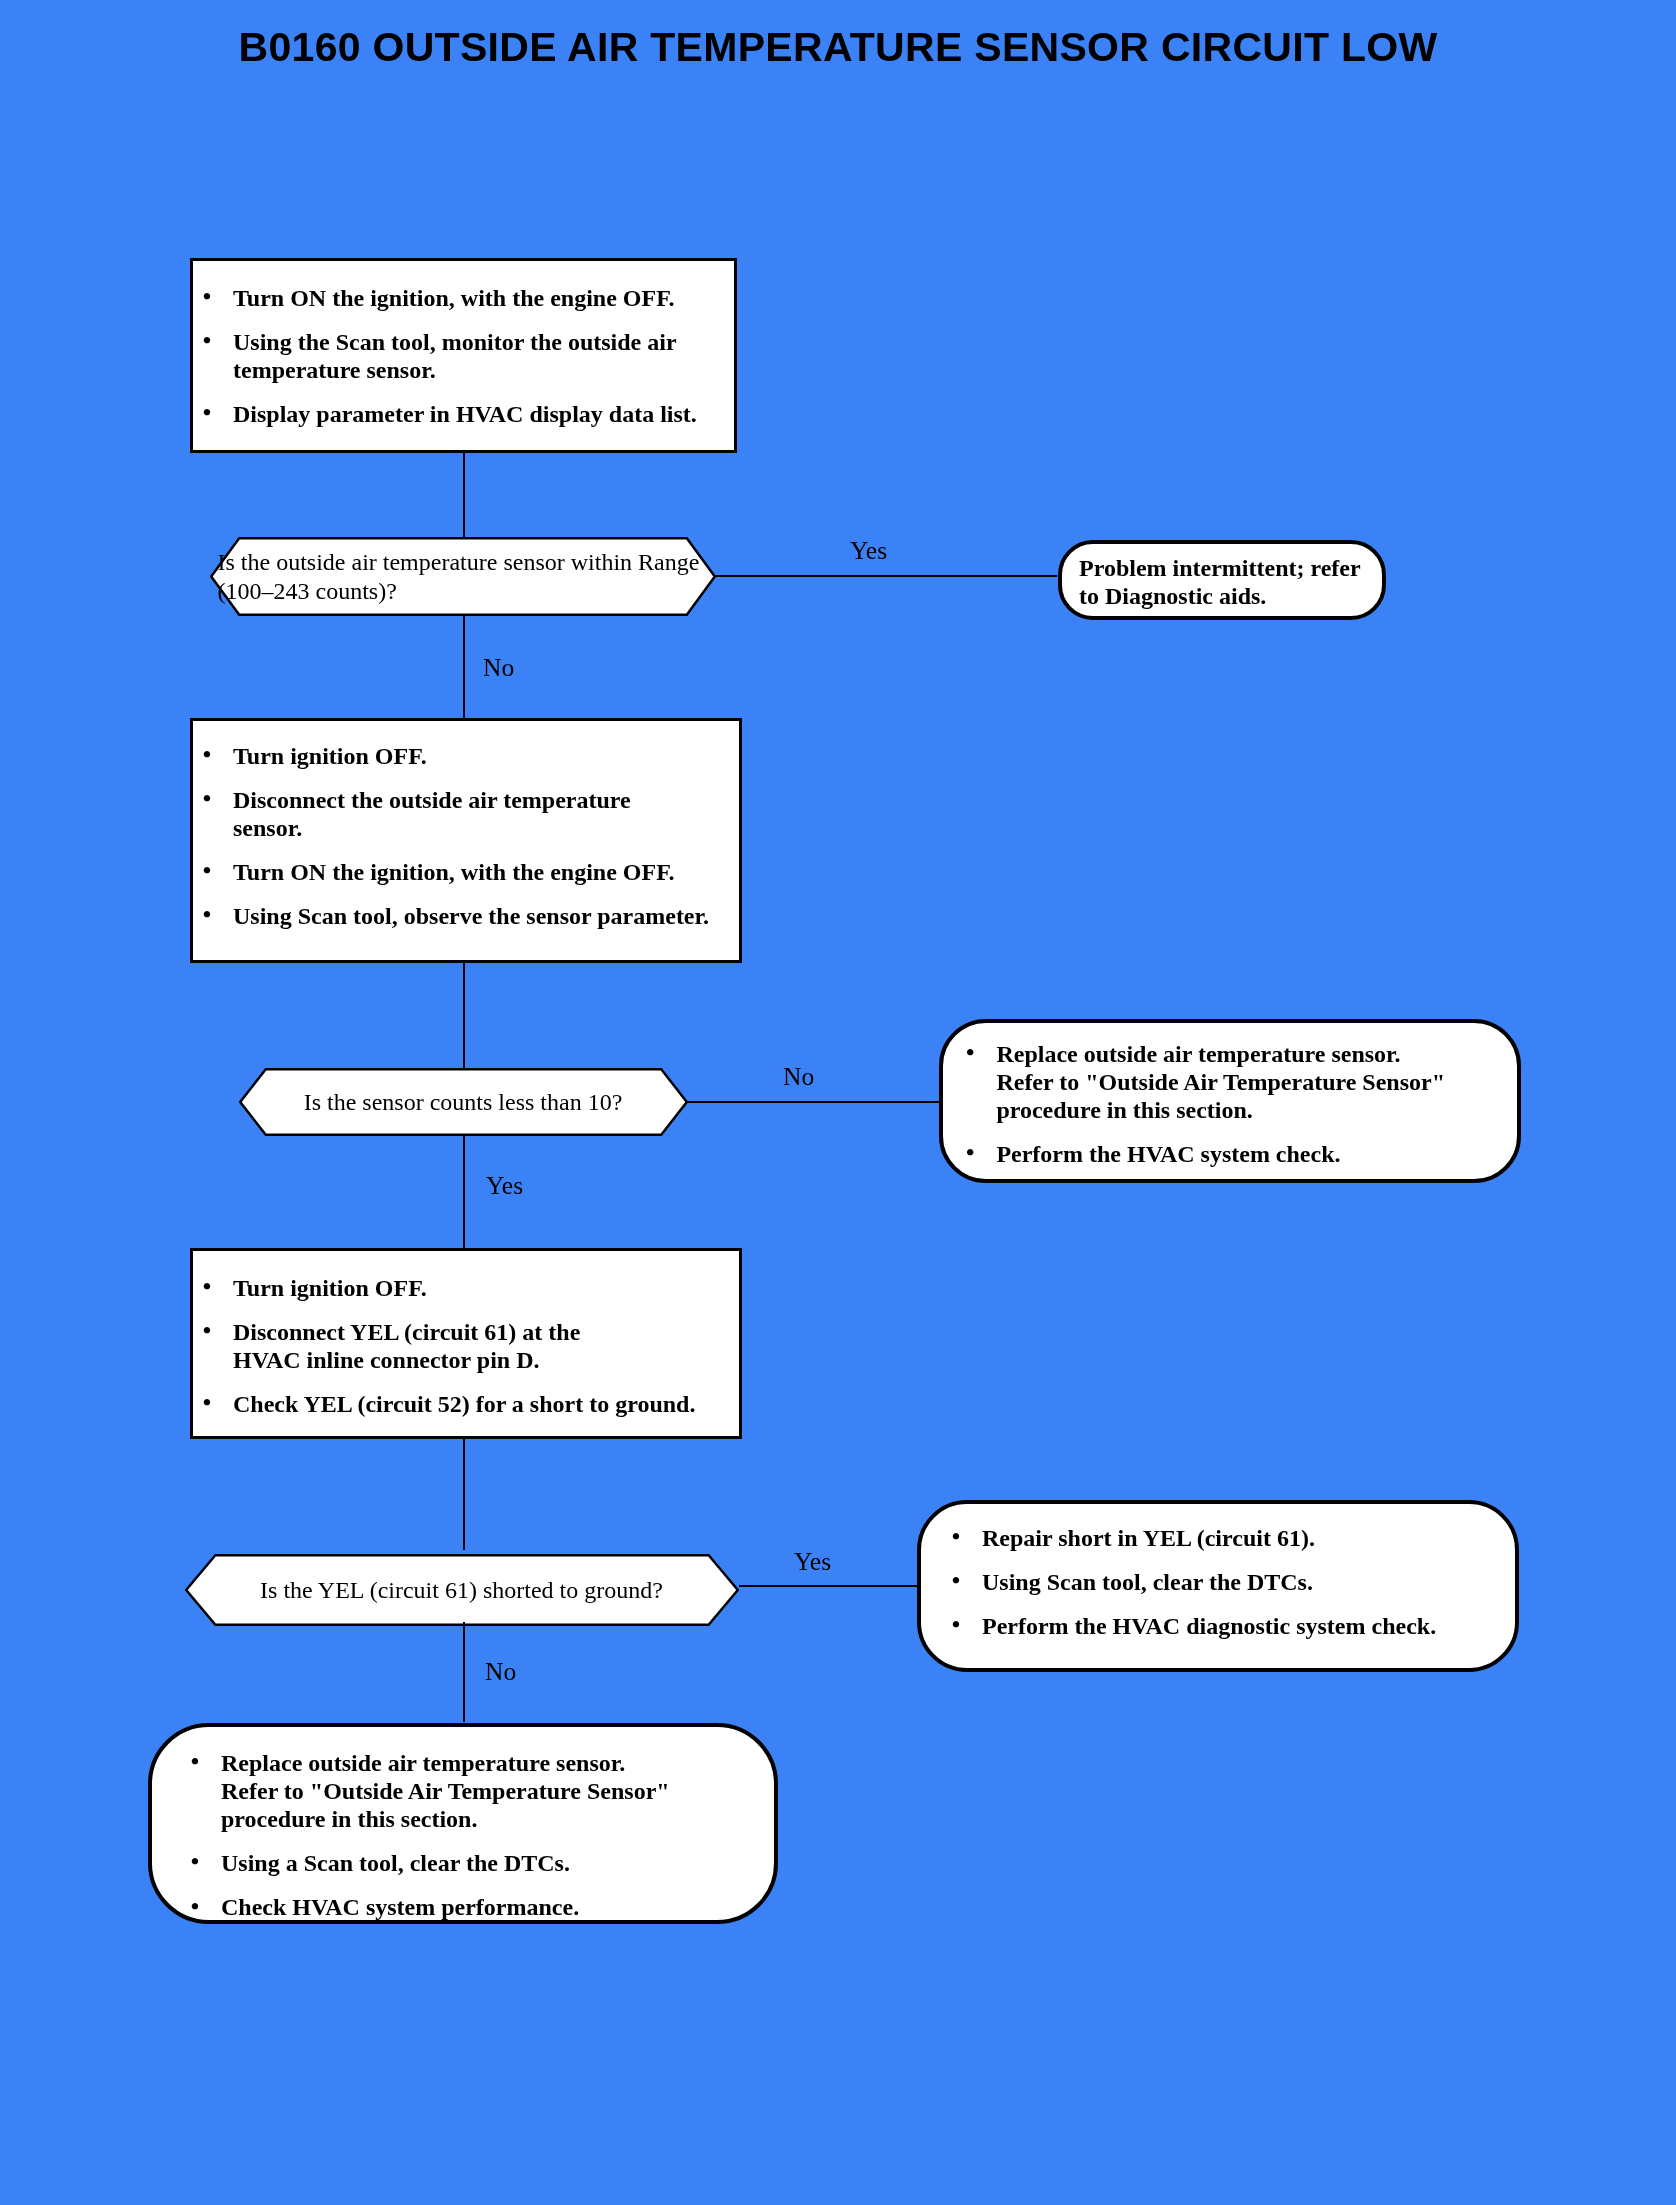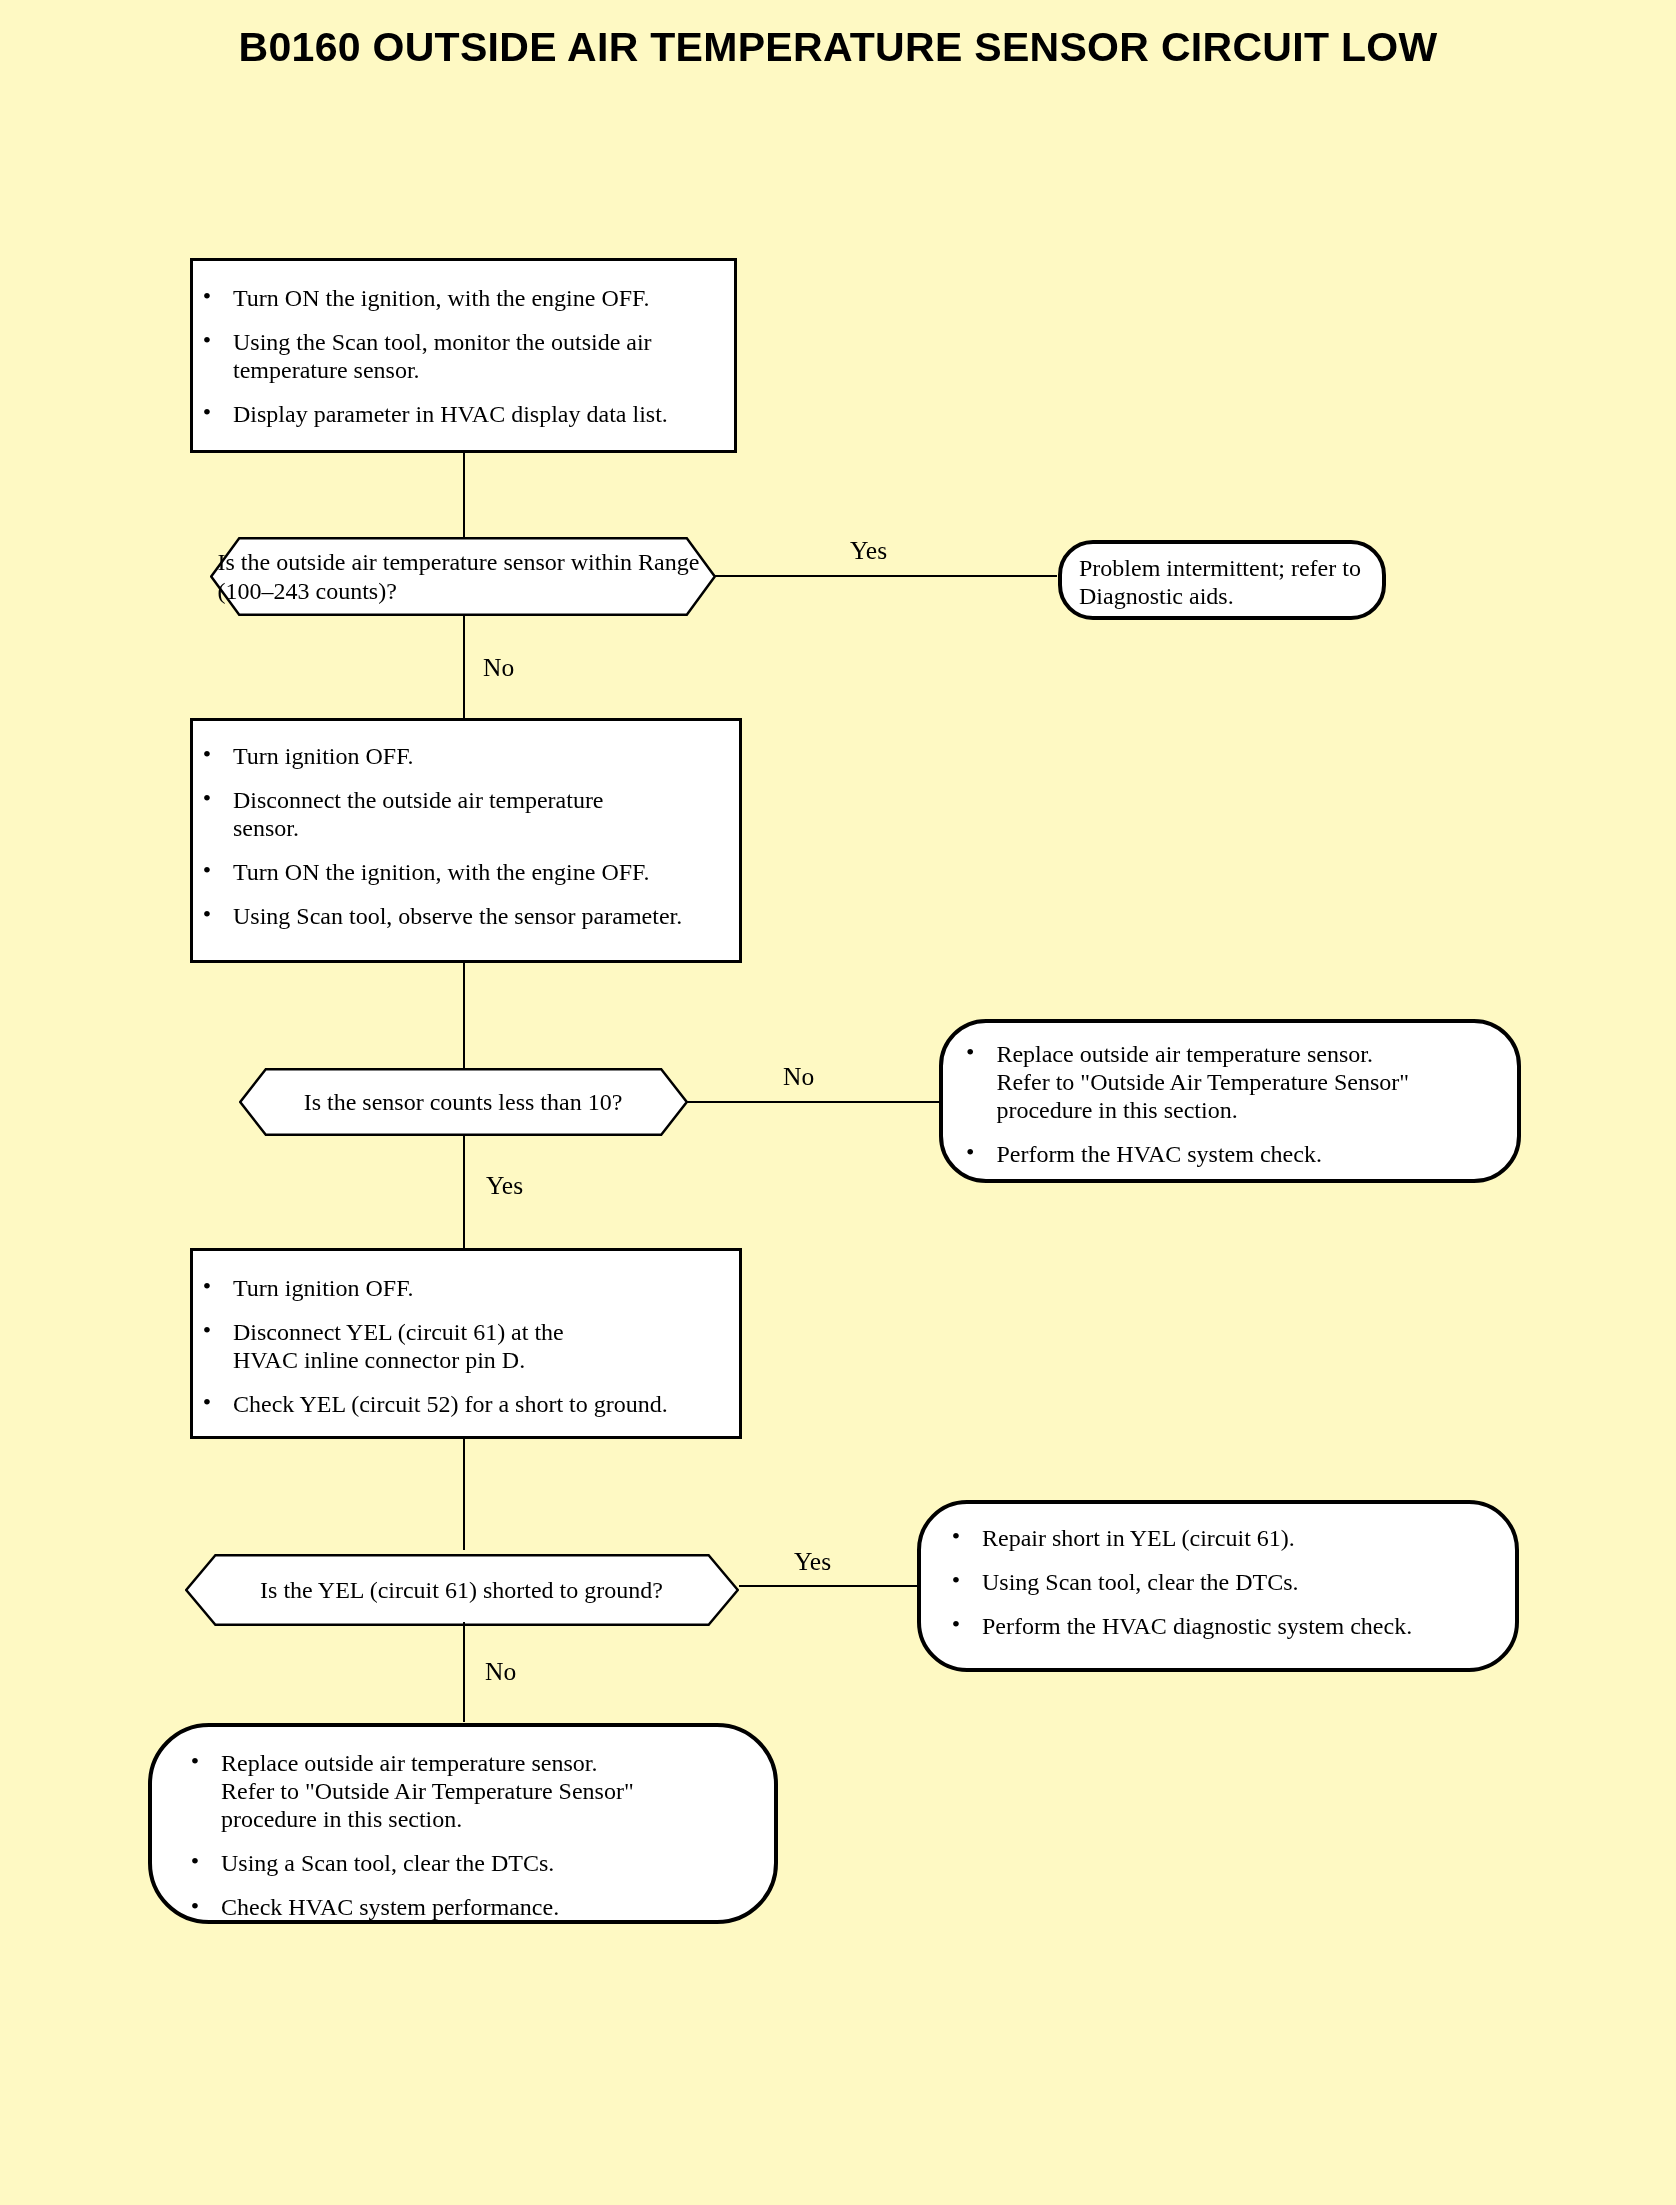--- a/index.html
+++ b/index.html
@@ -8,21 +8,21 @@
     background: #ffffff;
   }
   body {
     font-family: "Liberation Serif", "DejaVu Serif", serif;
     color: #000000;
   }
   #page {
     position: relative;
     width: 1676px;
     height: 2205px;
-    background: #fef9c3;
+    background: #3b82f6;
     overflow: hidden;
   }
   
   #title {
     position: absolute;
     left: 0;
     top: 27px;
     width: 1676px;
     text-align: center;
     font-family: "Liberation Sans", "DejaVu Sans", sans-serif;
@@ -30,20 +30,21 @@
     font-weight: 700;
     letter-spacing: 0.3px;
     line-height: 1.0;
     white-space: nowrap;
     color: #000;
   }
   
   .node {
     position: absolute;
     box-sizing: border-box;
+    font-weight: bold;
   }
   .proc {
     border: 3.6px solid #000;
     background: #fff;
   }
   .term {
     border: 4.3px solid #000;
     background: #fff;
   }
   .bullets {

